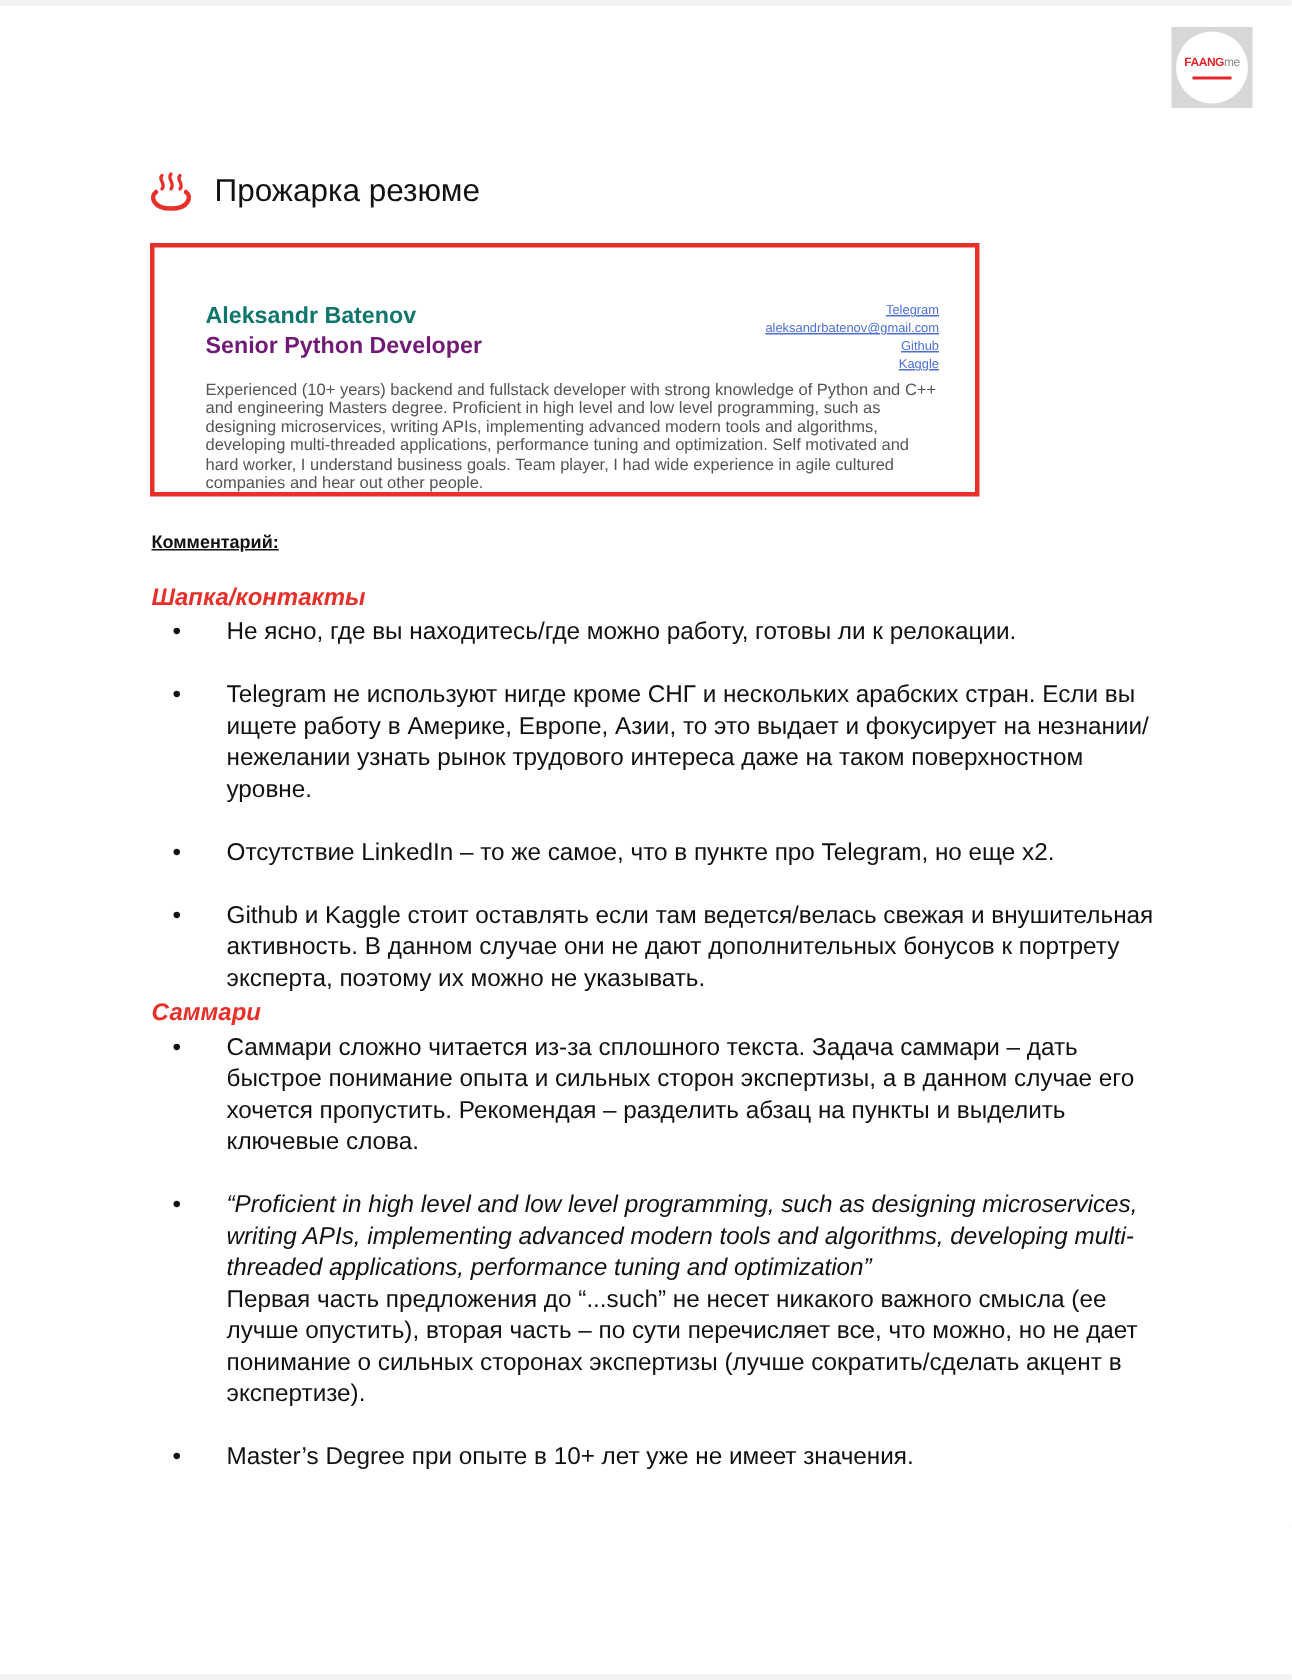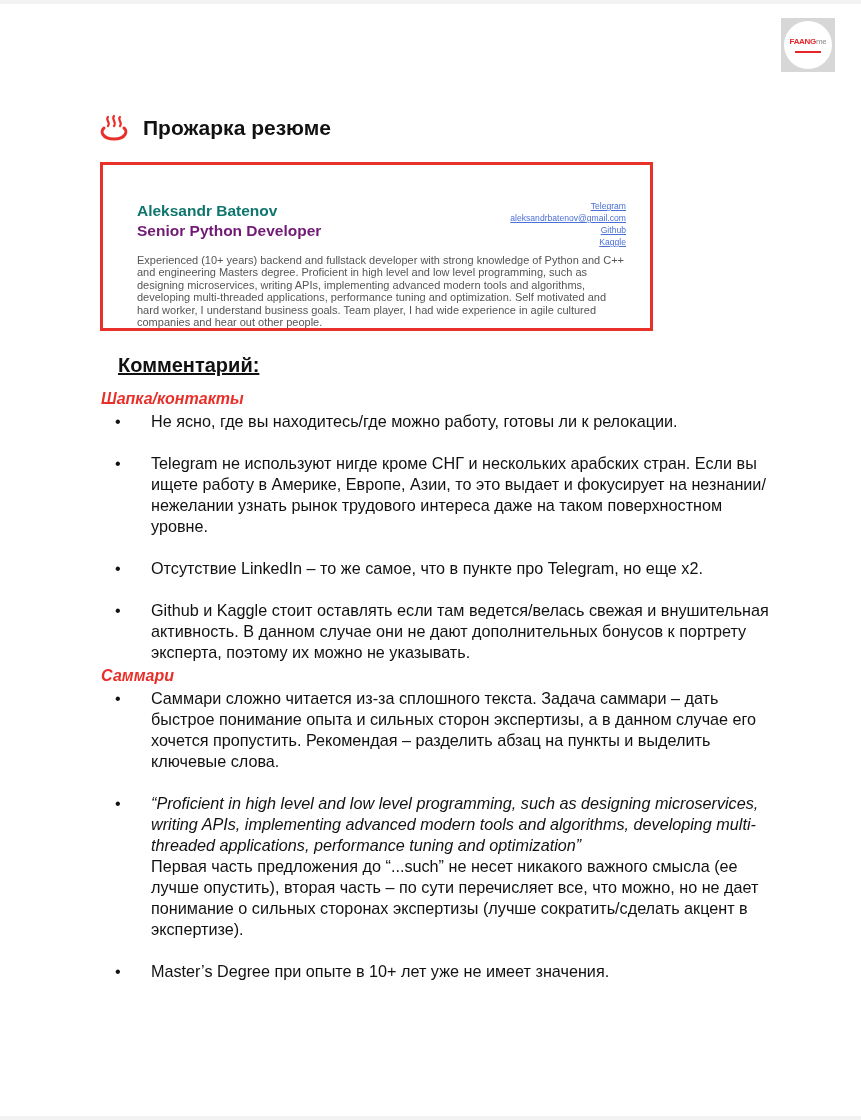--- a/index.html
+++ b/index.html
@@ -20,40 +20,40 @@
       width: 48px; height: 48px; border-radius: 50%; background: #ffffff;
       display: flex; flex-direction: column; align-items: center; justify-content: center;
     }
     .logo-text { font-size: 8px; font-weight: bold; letter-spacing: -0.3px; line-height: 9px; }
     .logo-text .red { color: #e4262a; }
     .logo-text .grey { color: #888; font-weight: normal; }
     .logo-line { width: 26px; height: 2px; background: #e4262a; margin-top: 5px; }
 
     .title-row { position: absolute; left: 99px; top: 110px; display: flex; align-items: center; }
     .title-icon { width: 30px; height: 28px; margin-right: 14px; }
-    .title { font-size: 21px; font-weight: bold; color: #111; }
+    .title { font-size: 21px; font-weight: normal; color: #111; }
 
     .resume-frame {
       position: absolute; left: 100px; top: 158px; width: 547px; height: 163px;
       border: 3px solid #e8302a; background: #fff;
     }
     .resume-name { position: absolute; left: 34px; top: 36px; font-size: 15.5px; font-weight: bold; color: #0f766e; line-height: 20px; }
     .resume-role { position: absolute; left: 34px; top: 56px; font-size: 15.5px; font-weight: bold; color: #701a75; line-height: 20px; }
     .resume-links {
       position: absolute; right: 24px; top: 35px; text-align: right;
       font-size: 8.6px; line-height: 12px;
     }
     .resume-links a { color: #4a6fd6; text-decoration: underline; display: block; }
     .resume-summary {
       position: absolute; left: 34px; top: 89px; width: 490px;
       font-size: 11px; line-height: 12.4px; color: #555;
     }
 
     .comment-heading {
-      position: absolute; left: 118px; top: 350px; font-size: 20px; font-weight: bold;
+      position: absolute; left: 101px; top: 350px; font-size: 12px; font-weight: bold;
       text-decoration: underline; color: #111;
     }
     .section-heading {
       position: absolute; left: 101px; font-size: 16px; font-weight: bold; font-style: italic;
       color: #e8302a;
       text-align: center;
     }
     .bullets { position: absolute; left: 101px; width: 680px; }
     .bullet {
       display: flex; font-size: 16.2px; line-height: 21px; color: #111; margin-bottom: 21px;

